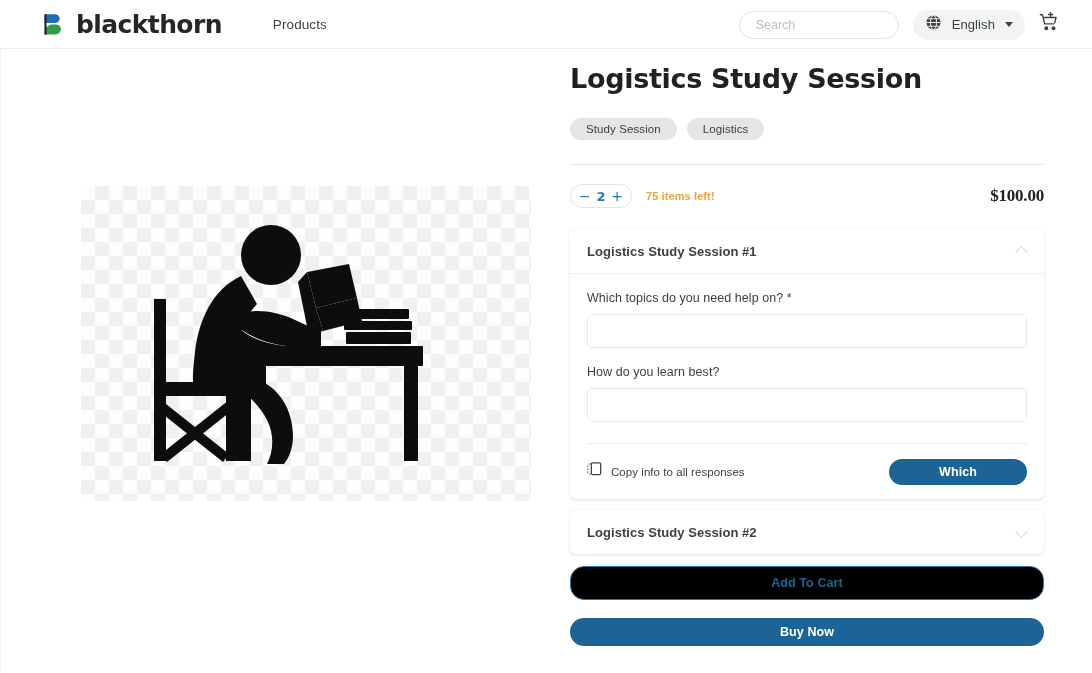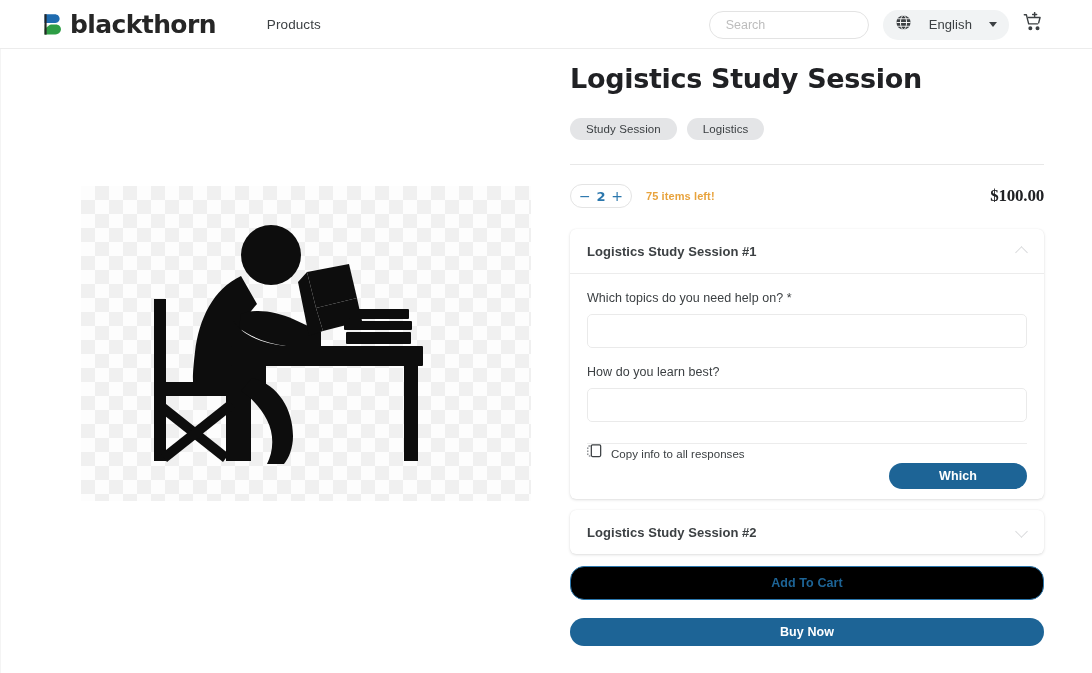--- a/index.html
+++ b/index.html
@@ -19,21 +19,21 @@
     height: 49px;
     background: #ffffff;
     border-bottom: 1px solid #ececec;
     display: flex;
     align-items: center;
   }
   .brand {
     display: flex;
     align-items: center;
     margin-left: 42px;
-    gap: 2px;
+    gap: 8px;
     cursor: pointer;
   }
   .brand-mark {
     width: 25px;
     height: 25px;
     position: relative;
     flex: none;
     margin-right: 1px;
   }
   .brand-word {
@@ -47,21 +47,21 @@
   .nav-products {
     margin-left: 51px;
     font-size: 13.5px;
     color: #3c4043;
     cursor: pointer;
     letter-spacing: .1px;
   }
 
   .header-right {
     position: absolute;
-    right: 48px;
+    right: 32px;
     top: 0;
     height: 49px;
     display: flex;
     align-items: center;
     gap: 14px;
   }
   .search-pill {
     width: 160px;
     height: 28px;
     border: 1px solid #e3e3e3;
@@ -81,21 +81,21 @@
     background: transparent;
   }
   .search-pill input::placeholder { color: #bdbdbd; }
 
   .lang-pill {
     height: 30px;
     background: #f1f3f4;
     border-radius: 15px;
     display: flex;
     align-items: center;
-    gap: 17px;
+    gap: 10px;
     padding: 0 12px;
     cursor: pointer;
   }
   .lang-label {
     font-size: 13px;
     color: #3c4043;
     letter-spacing: .1px;
   }
   .caret-down {
     width: 0; height: 0;
@@ -268,21 +268,21 @@
     font-family: "Liberation Sans", sans-serif;
     color: #202124;
     background: #fff;
   }
 
   .acc-footer {
     margin-top: 21px;
     border-top: 1px solid #ececec;
     height: 56px;
     display: flex;
-    flex-direction: column;
+    align-items: center;
   }
   .copy-link {
     display: flex;
     align-items: center;
     gap: 9px;
     cursor: pointer;
   }
   .copy-label { font-size: 11.5px; color: #3c4043; letter-spacing: .05px; }
 
   .next-btn {

